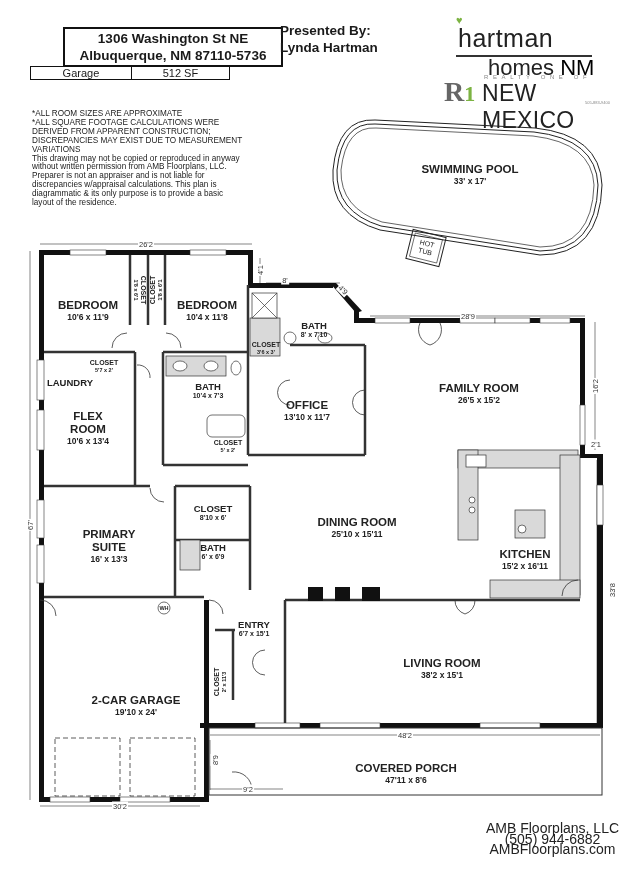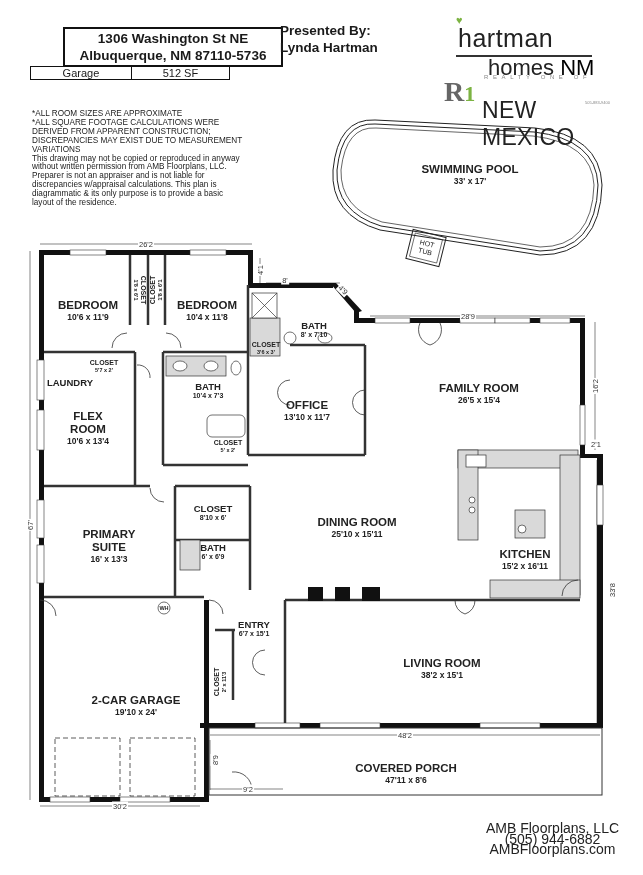--- a/index.html
+++ b/index.html
@@ -12,21 +12,21 @@
   .logo1{left:450px;top:14px;width:150px;height:60px;}
   .logo1 .h1{position:absolute;left:8px;top:10px;font-size:25px;color:#222;letter-spacing:0.5px;}
   .logo1 .line{position:absolute;left:6px;top:41px;width:136px;height:1.5px;background:#333;}
   .logo1 .h2{position:absolute;left:38px;top:41px;font-size:22px;color:#222;}
   .logo1 .h2 .nm{color:#000000;}
   .logo1 .heart{position:absolute;left:6px;top:0px;color:#7cb342;font-size:11px;}
   .logo2{left:444px;top:74px;width:170px;height:32px;}
   .logo2 .r1{position:absolute;left:0;top:2px;font-size:28px;font-weight:bold;color:#666;font-family:"Liberation Serif",serif;}
   .logo2 .r1 .one{color:#7cb342;font-size:22px;}
   .logo2 .sub{position:absolute;left:40px;top:0;font-size:6px;letter-spacing:4.6px;color:#888;}
-  .logo2 .nm{position:absolute;left:38px;top:6px;font-size:23px;color:#222;letter-spacing:0.3px;margin-top:17px;}
+  .logo2 .nm{position:absolute;left:38px;top:6px;font-size:23px;color:#222;letter-spacing:0.3px;}
   .logo2 .ph{position:absolute;right:4px;top:26px;font-size:4px;color:#888;}
   .disclaimer{left:32px;top:110px;width:215px;font-size:8.2px;line-height:8.9px;color:#222;}
   .lbl{position:absolute;text-align:center;font-weight:bold;color:#222;white-space:nowrap;transform:translate(-50%,-50%);}
   .lbl .n{display:block;font-size:11.5px;line-height:13px;}
   .lbl .d{display:block;font-size:8.5px;line-height:10px;}
   .lbl.sm .n{font-size:7px;line-height:8px;}
   .lbl.sm .d{font-size:5.5px;line-height:6px;}
   .lbl.md .n{font-size:9.5px;line-height:10px;}
   .lbl.md .d{font-size:7px;line-height:8px;}
   .dim{position:absolute;font-size:7.5px;color:#333;background:#fff;padding:0 1px;transform:translate(-50%,-50%);}
@@ -263,21 +263,21 @@
 <div class="lbl sm" style="left:266px;top:348px">
   <span class="n">CLOSET</span>
   <span class="d">3'6 x 3'</span>
 </div>
 <div class="lbl" style="left:307px;top:410px">
   <span class="n">OFFICE</span>
   <span class="d">13'10 x 11'7</span>
 </div>
 <div class="lbl" style="left:479px;top:393px">
   <span class="n">FAMILY ROOM</span>
-  <span class="d">26'5 x 15'4</span>
+  <span class="d">26'5 x 15'2</span>
 </div>
 <div class="lbl" style="left:109px;top:546px">
   <span class="n">PRIMARY</span>
   <span class="n">SUITE</span>
   <span class="d">16' x 13'3</span>
 </div>
 <div class="lbl md" style="left:213px;top:513px">
   <span class="n">CLOSET</span>
   <span class="d">8'10 x 6'</span>
 </div>

